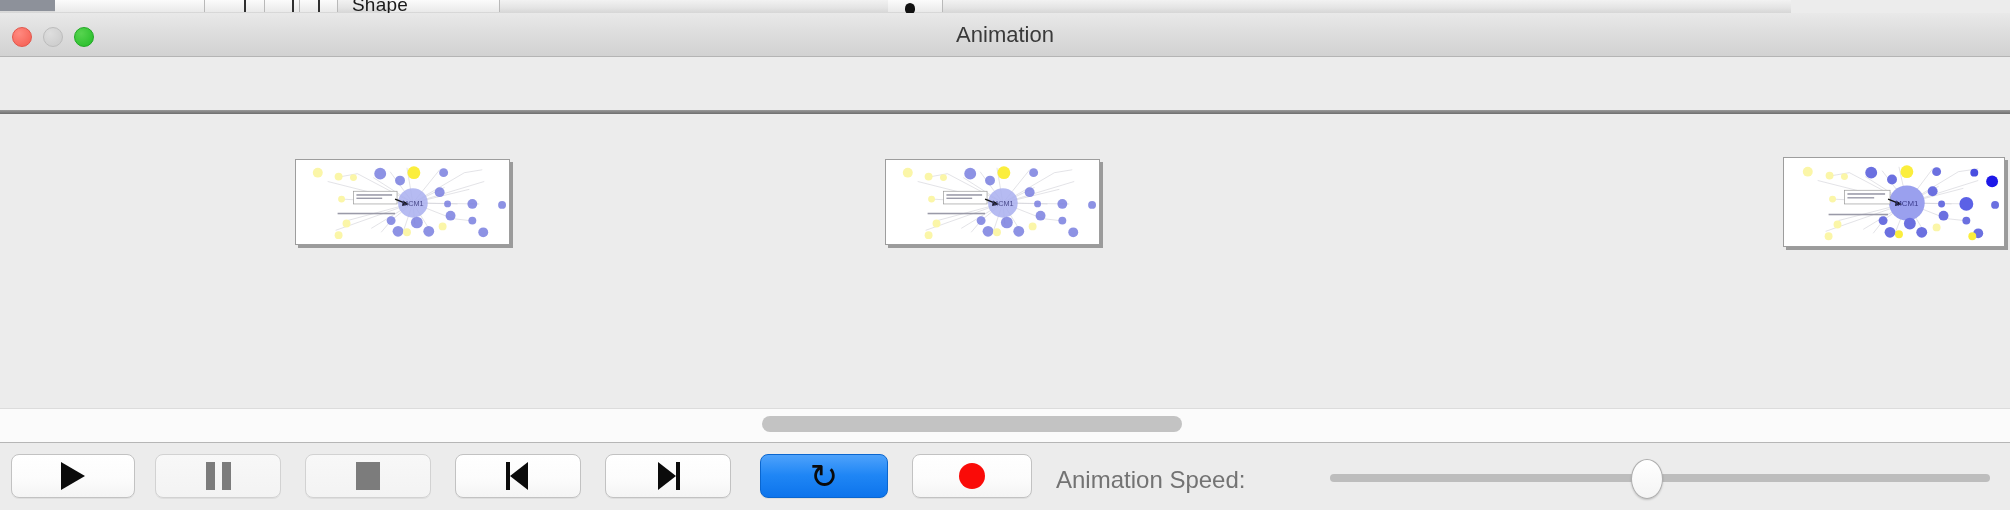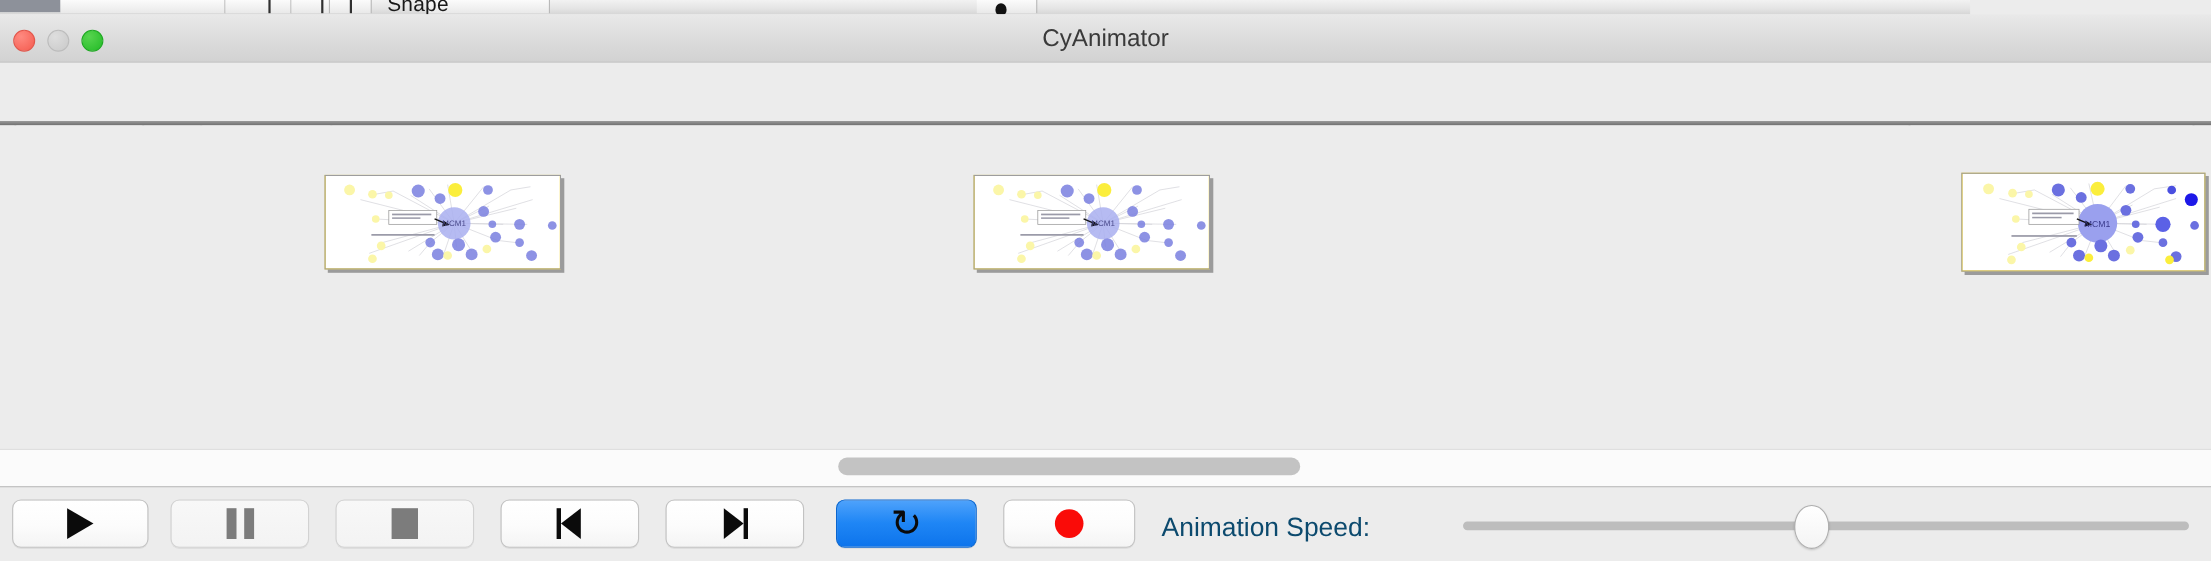--- a/index.html
+++ b/index.html
@@ -149,21 +149,21 @@
   .ic-prev:after  { content:""; position:absolute; left:6px; top:0; width:0;height:0;
                     border-right:18px solid #0b0b0b; border-top:14px solid transparent; border-bottom:14px solid transparent; }
   .ic-next:before { content:""; position:absolute; right:2px; top:0; width:4px; height:28px; background:#0b0b0b; }
   .ic-next:after  { content:""; position:absolute; right:6px; top:0; width:0;height:0;
                     border-left:18px solid #0b0b0b; border-top:14px solid transparent; border-bottom:14px solid transparent; }
   .ic-loop  { font-size: 34px; line-height: 34px; color: #0a0a0a; font-family: "DejaVu Sans", sans-serif; }
   .ic-rec   { width: 26px; height: 26px; border-radius: 50%; background: #fa0b08; }
 
   .speed-label {
     position: absolute; left: 1056px; top: 22px;
-    font-size: 24px; color: #0c4a6e;
+    font-size: 24px; color: #737373;
   }
   .speed-slider { position: absolute; left: 1330px; top: 30px; width: 660px; height: 8px; }
   .speed-track {
     position: absolute; left: 0; top: 0; width: 660px; height: 8px;
     background: #bdbdbd; border-radius: 4px;
   }
   .speed-thumb {
     position: absolute; left: 301px; top: -15px; width: 32px; height: 40px;
     background: linear-gradient(to bottom,#ffffff,#f4f4f4);
     border: 1px solid #aeaeae; border-radius: 50%;
@@ -187,21 +187,21 @@
     <div class="bg-tick" style="left:292px;"></div>
     <div class="bg-tick" style="left:318px;"></div>
     <div class="bg-blob"></div>
     <div class="bg-slash" style="left:1824px;"></div>
     <div class="bg-slash" style="left:1874px;"></div>
     <div class="bg-slash" style="left:1934px;"></div>
     <div class="bg-label">Shape</div>
   </div>
 
   <div class="titlebar">
-    <div class="window-title">CyAnimator</div>
+    <div class="window-title">Animation</div>
     <div class="traffic">
       <div class="light red"></div>
       <div class="light yellow"></div>
       <div class="light green"></div>
     </div>
   </div>
 
   <div class="toolbar">
     <div class="btn" id="add-frame-btn">
       <span class="plus-icon"></span>

